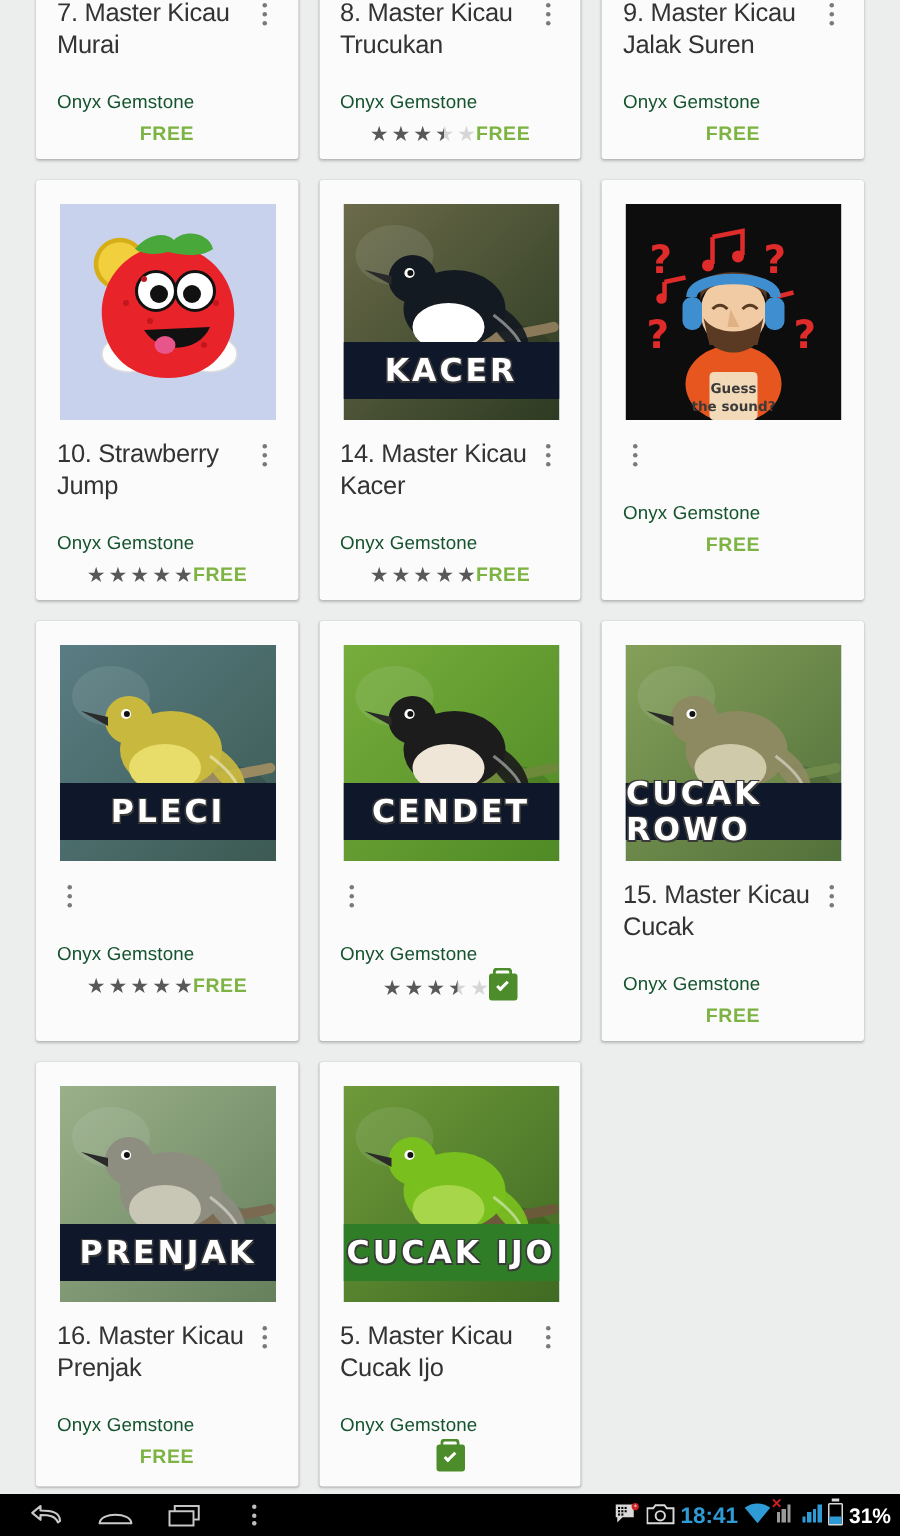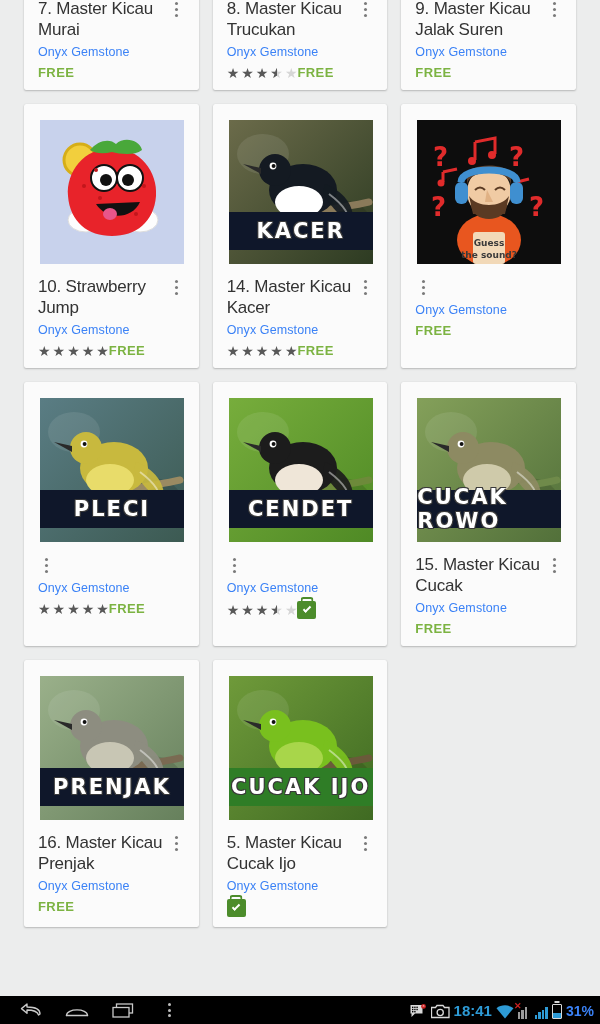--- a/index.html
+++ b/index.html
@@ -54,24 +54,24 @@
   .title{
     font-size:17px; line-height:21px; color:#333; font-weight:400;
     flex:1; padding-right:4px; letter-spacing:-.2px;
   }
   .dots{
     width:16px; height:22px; flex:0 0 16px;
     display:flex; flex-direction:column; align-items:center;
     justify-content:flex-start; gap:3px; padding-top:4px; cursor:pointer;
   }
   .dots i{ display:block; width:3px; height:3px; background:#7a7a7a; border-radius:50%; }
-  .dev{ font-size:12.5px; color:#3b82f6; margin-top:5px; letter-spacing:.1px; }
+  .dev{ font-size:12.5px; color:#14532d; margin-top:21px; letter-spacing:.1px; }
 
   .meta{
-    display:flex; align-items:center; justify-content:flex-start;
+    display:flex; align-items:center; justify-content:center;
     margin-top:6px; padding-bottom:10px; min-height:24px;
   }
   .stars{ display:flex; gap:2px; font-size:14px; line-height:1; }
   .stars span{ color:#d6d6d6; position:relative; }
   .stars span.full{ color:#585858; }
   .stars span.half{ color:#d6d6d6; }
   .stars span.half::before{
     content:"\2605"; position:absolute; left:0; top:0;
     width:50%; overflow:hidden; color:#585858;
   }
@@ -100,25 +100,25 @@
   .navbtns{ display:flex; align-items:center; gap:0; padding-left:8px; }
   .navbtn{
     width:46px; height:28px; display:flex; align-items:center; justify-content:center;
     cursor:pointer;
   }
   .navbtn svg{ display:block; }
   .navdots{ display:flex; flex-direction:column; gap:2.5px; align-items:center; }
   .navdots i{ width:3px; height:3px; background:#bdbdbd; border-radius:50%; }
 
   .statusicons{
-    margin-left:auto; display:flex; align-items:flex-end; gap:4px;
+    margin-left:auto; display:flex; align-items:flex-start; gap:4px;
     padding-right:6px; color:#d9d9d9;
   }
   .clock{ color:#2e9bd6; font-size:15px; font-weight:700; letter-spacing:0; }
-  .batt-txt{ color:#3b82f6; font-size:14px; font-weight:700; }
+  .batt-txt{ color:#ffffff; font-size:14px; font-weight:700; }
   .ico{ display:flex; align-items:center; }
   .bars{ display:flex; align-items:flex-end; gap:1px; height:13px; position:relative; }
   .bars b{ display:block; width:2.5px; background:#9a9a9a; }
   .bars.blue b{ background:#2e9bd6; }
   .bars b:nth-child(1){height:4px}
   .bars b:nth-child(2){height:6.5px}
   .bars b:nth-child(3){height:9px}
   .bars b:nth-child(4){height:12px}
   .xmark{
     position:absolute; top:-4px; left:-4px; color:#cc2222;

